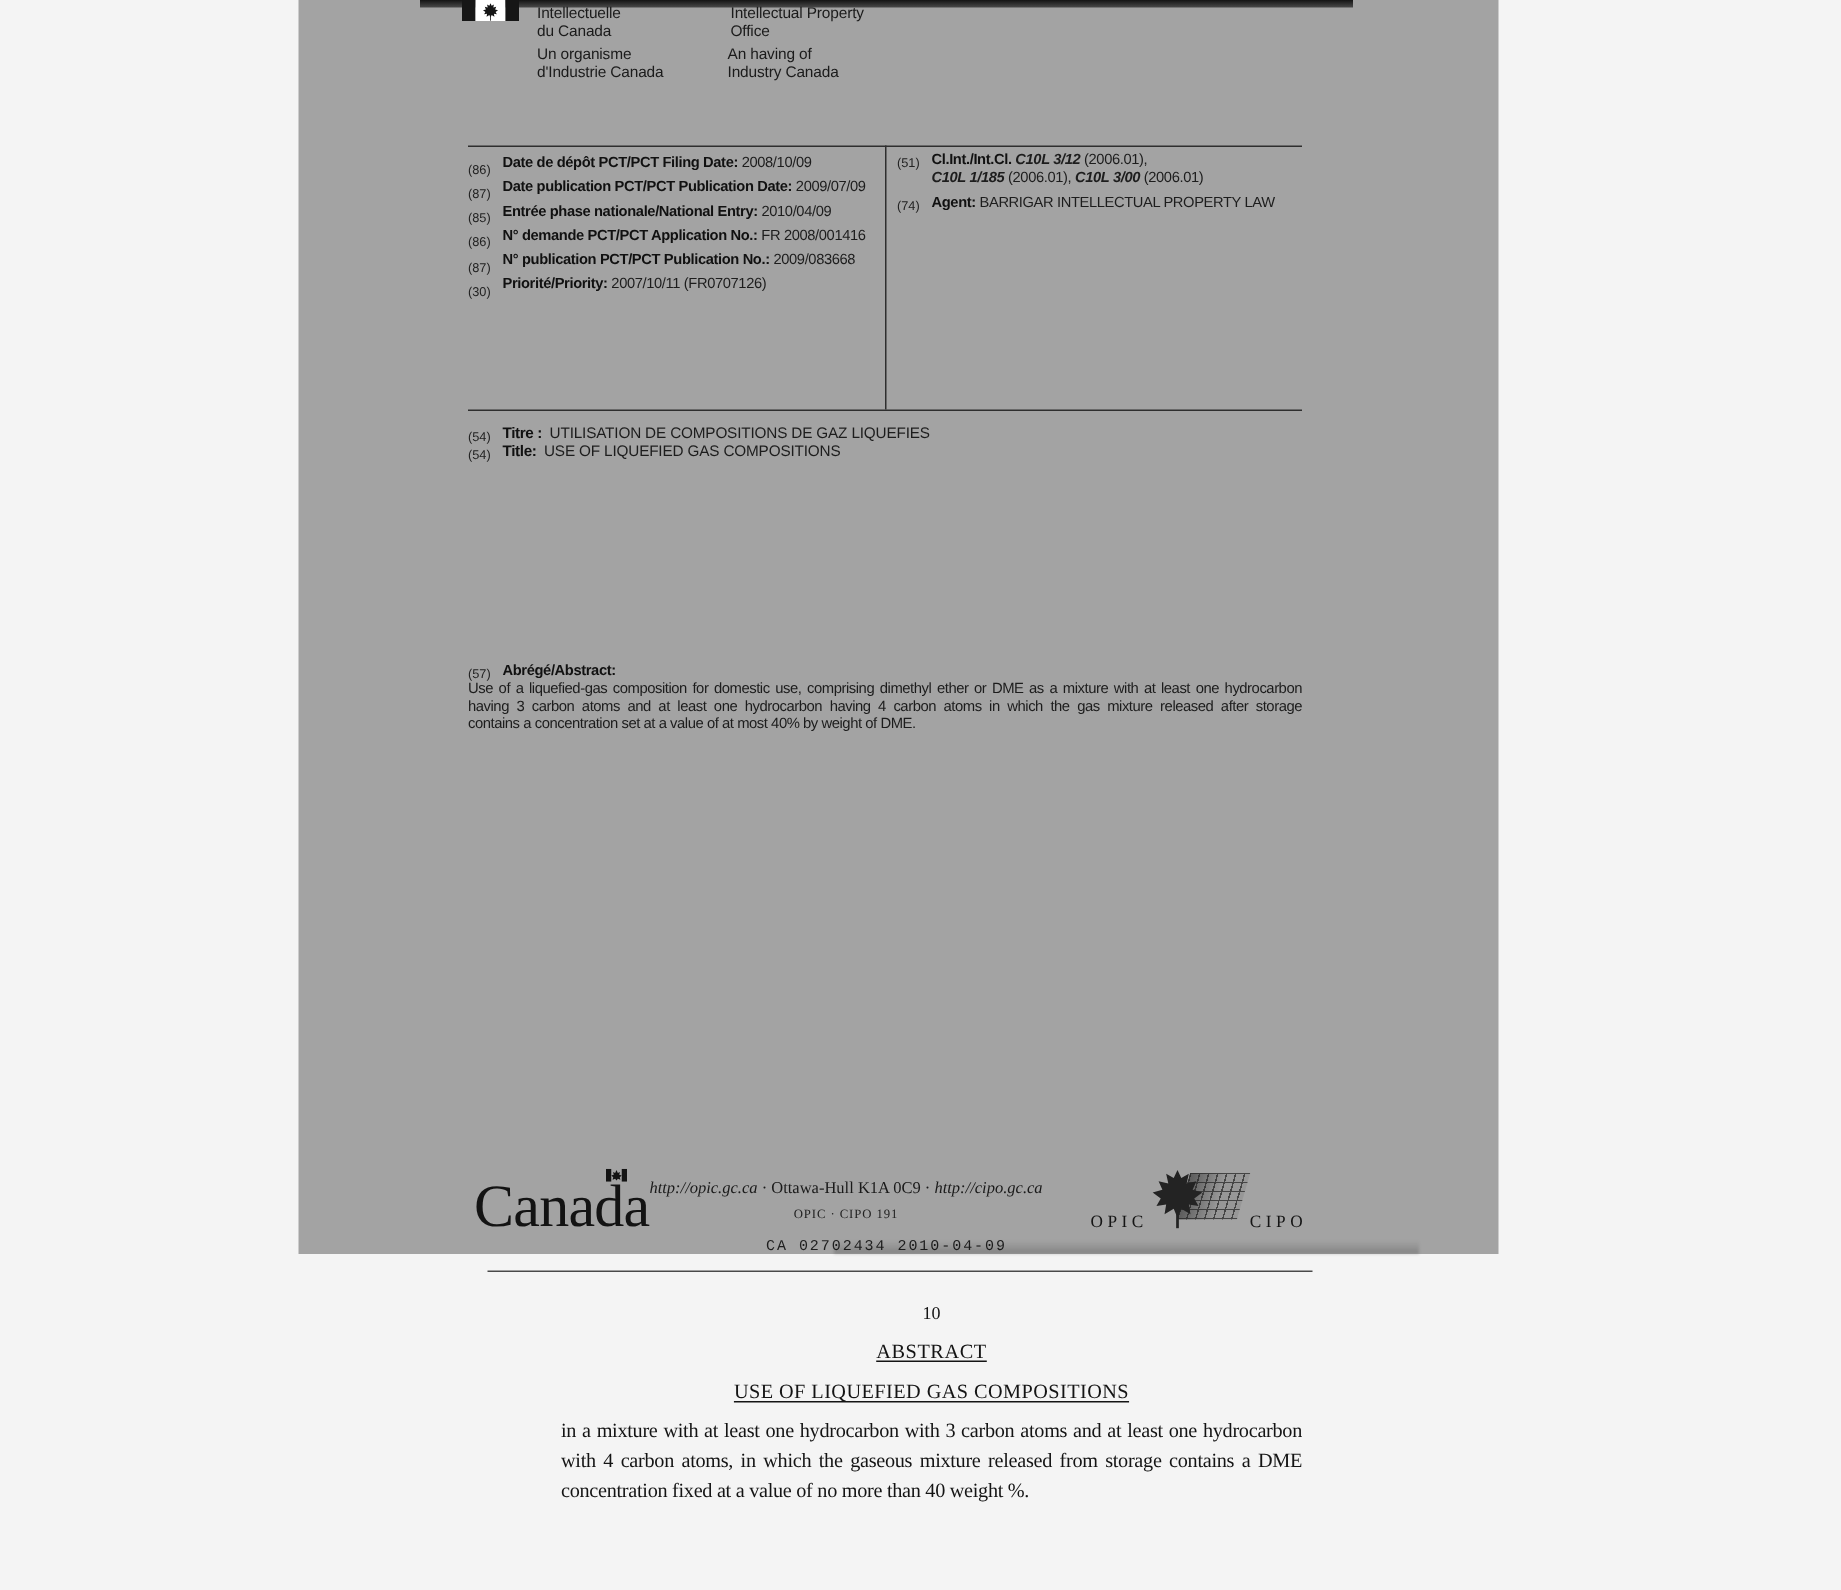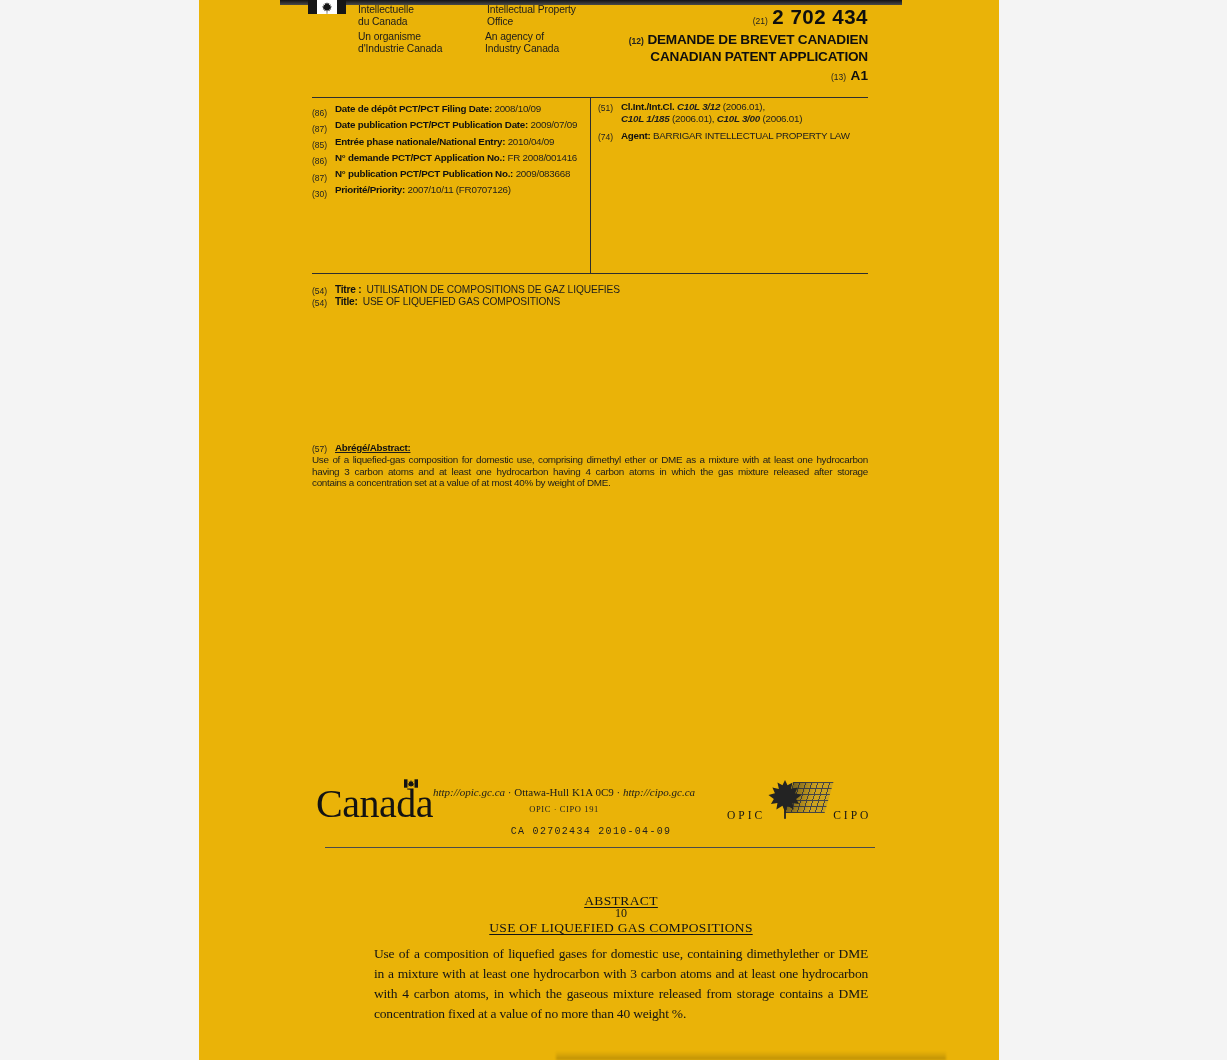--- a/index.html
+++ b/index.html
@@ -3,23 +3,22 @@
 <meta charset="utf-8">
 <style>
   html,body{margin:0;padding:0;}
   body{
     width:1227px;height:1060px;position:relative;overflow:hidden;
     background:#f4f4f4;
     font-family:"Liberation Sans",sans-serif;
     color:#1c1c1c;
   }
   .paper{
-    position:absolute;left:199px;top:0;width:800px;height:1060px;
-    background:#eab308;
-    text-decoration:underline;
+    position:absolute;left:199px;top:0;width:800px;height:836px;
+    background:#a3a3a3;
   }
   .abs{position:absolute;}
 
   
   .topbar{left:81px;top:0;width:622px;height:5px;background:linear-gradient(#141414,#4a4a4a);}
 
   
   .flag{left:109px;top:0;width:38px;height:14px;display:flex;}
   .flag .bar{width:9px;height:100%;background:#161616;}
   .flag .mid{flex:1;background:#fff;display:flex;align-items:flex-end;justify-content:center;}
@@ -67,21 +66,21 @@
       linear-gradient(to right, rgba(30,30,30,0.5), rgba(30,30,30,0) 60%),
       repeating-linear-gradient(to right,#454545 0 1px,transparent 1px 6px),
       repeating-linear-gradient(to bottom,#454545 0 1px,transparent 1px 6px);}
   .leafgrid svg{position:absolute;left:0;top:0;width:36px;height:44px;fill:#232323;}
 
   
   .stamp{left:117px;top:826px;width:550px;text-align:center;
     font-family:"Liberation Mono",monospace;font-size:10px;letter-spacing:1.3px;color:#1f1f1f;}
   .stamp-rule{left:126px;top:847px;width:550px;height:1px;background:#4a4a4a;}
   .p10{font-family:"Liberation Serif",serif;color:#141414;}
-  .pgnum{left:175px;top:868px;width:494px;text-align:center;font-size:12px;margin-top:38px;}
+  .pgnum{left:175px;top:868px;width:494px;text-align:center;font-size:12px;}
   .head1{left:175px;top:893px;width:494px;text-align:center;font-size:13.5px;letter-spacing:0.4px;}
   .head1 span{text-decoration:underline;text-underline-offset:2px;}
   .head2{left:175px;top:920px;width:494px;text-align:center;font-size:13.5px;letter-spacing:0.3px;}
   .head2 span{text-decoration:underline;text-underline-offset:2px;}
   .bodytext{left:175px;top:944px;width:494px;font-size:13.5px;letter-spacing:-0.2px;}
   .bline{height:20px;line-height:20px;white-space:nowrap;overflow:hidden;}
 
   .bottom-shadow{left:357px;bottom:0;width:390px;height:9px;
     background:linear-gradient(to bottom,rgba(0,0,0,0) 0%,rgba(0,0,0,0.10) 55%,rgba(0,0,0,0.20) 100%);
     filter:blur(1px);}
@@ -110,41 +109,24 @@
   </div>
   <div class="abs hcol" style="left:288px;top:4px;">
     <div>Intellectual Property</div>
     <div>Office</div>
   </div>
   <div class="abs hcol" style="left:159px;top:31px;">
     <div>Un organisme</div>
     <div>d'Industrie Canada</div>
   </div>
   <div class="abs hcol" style="left:286px;top:31px;">
-    <div>An agency of</div>
+    <div>An having of</div>
     <div>Industry Canada</div>
   </div>
 
-  <div class="abs hright">
-    <div>
-      <span class="code">(21)</span>
-      <span class="pubnum">2 702 434</span>
-    </div>
-    <div class="doctype" style="margin-top:3px;">
-      <span class="code">(12)</span>
-      <span>DEMANDE DE BREVET CANADIEN</span>
-    </div>
-    <div class="doctype">
-      <span>CANADIAN PATENT APPLICATION</span>
-    </div>
-    <div style="margin-top:2px;">
-      <span class="code">(13)</span>
-      <span class="kind">A1</span>
-    </div>
-  </div>
 
   <div class="abs rule" style="left:113px;top:97px;width:556px;height:1px;"></div>
   <div class="abs rule" style="left:391px;top:97px;width:1px;height:176px;"></div>
   <div class="abs rule" style="left:113px;top:273px;width:556px;height:1px;"></div>
 
   <div class="abs fields" style="left:113px;top:101px;width:278px;">
     <div class="row lrow">
       <span class="code">(86)</span>
       <span class="jfit"><span class="b">Date de dépôt PCT/PCT Filing Date:</span> <span>2008/10/09</span></span>
     </div>
@@ -235,21 +217,20 @@
     <span class="lbl">CIPO</span>
   </div>
 
   <div class="abs stamp">CA 02702434 2010-04-09</div>
   <div class="abs stamp-rule"></div>
 
   <div class="abs p10 pgnum">10</div>
   <div class="abs p10 head1"><span>ABSTRACT</span></div>
   <div class="abs p10 head2"><span>USE OF LIQUEFIED GAS COMPOSITIONS</span></div>
   <div class="abs p10 bodytext">
-    <div class="bline" style="word-spacing: 1.1851px;"><span class="jfit">Use of a composition of liquefied gases for domestic use, containing dimethylether or DME</span></div>
     <div class="bline" style="word-spacing: 0.755859px;"><span class="jfit">in a mixture with at least one hydrocarbon with 3 carbon atoms and at least one hydrocarbon</span></div>
     <div class="bline" style="word-spacing: 1.83594px;"><span class="jfit">with 4 carbon atoms, in which the gaseous mixture released from storage contains a DME</span></div>
     <div class="bline"><span class="jfit">concentration fixed at a value of no more than 40 weight %.</span></div>
   </div>
 
   <div class="abs bottom-shadow"></div>
 
 </div>
 
 </body></html>

